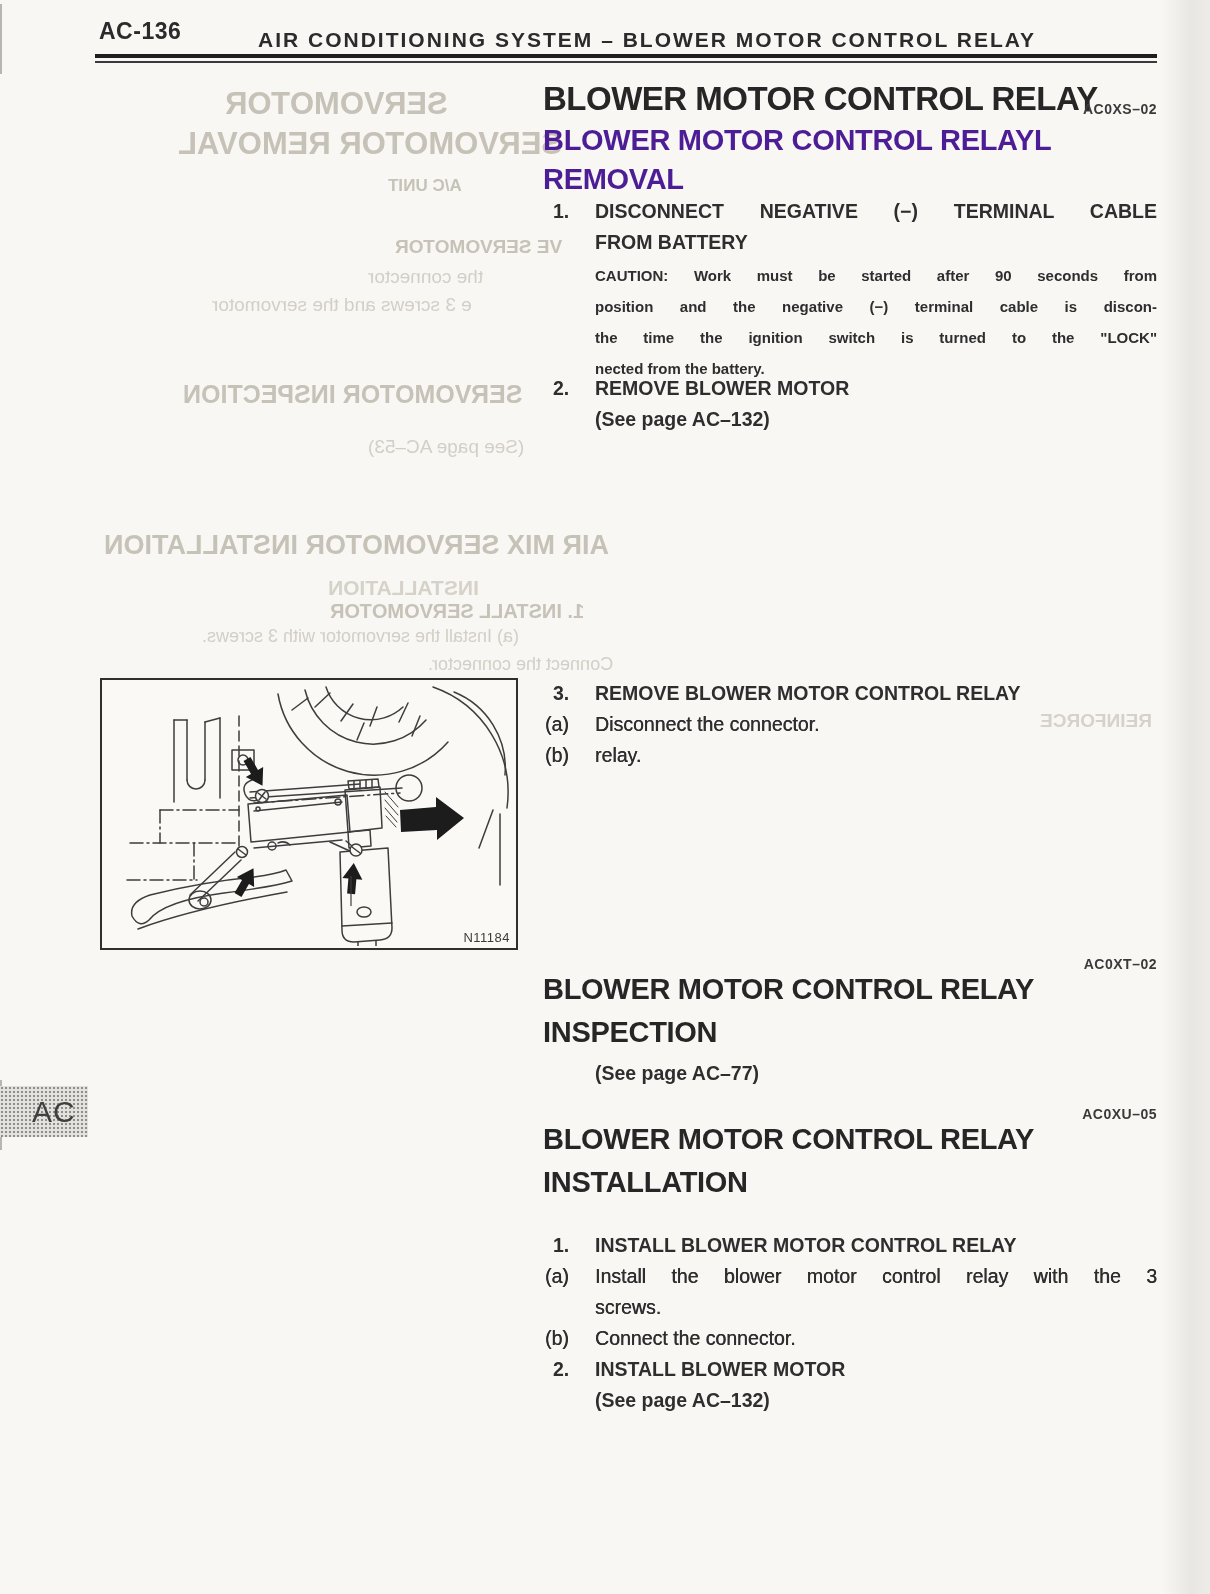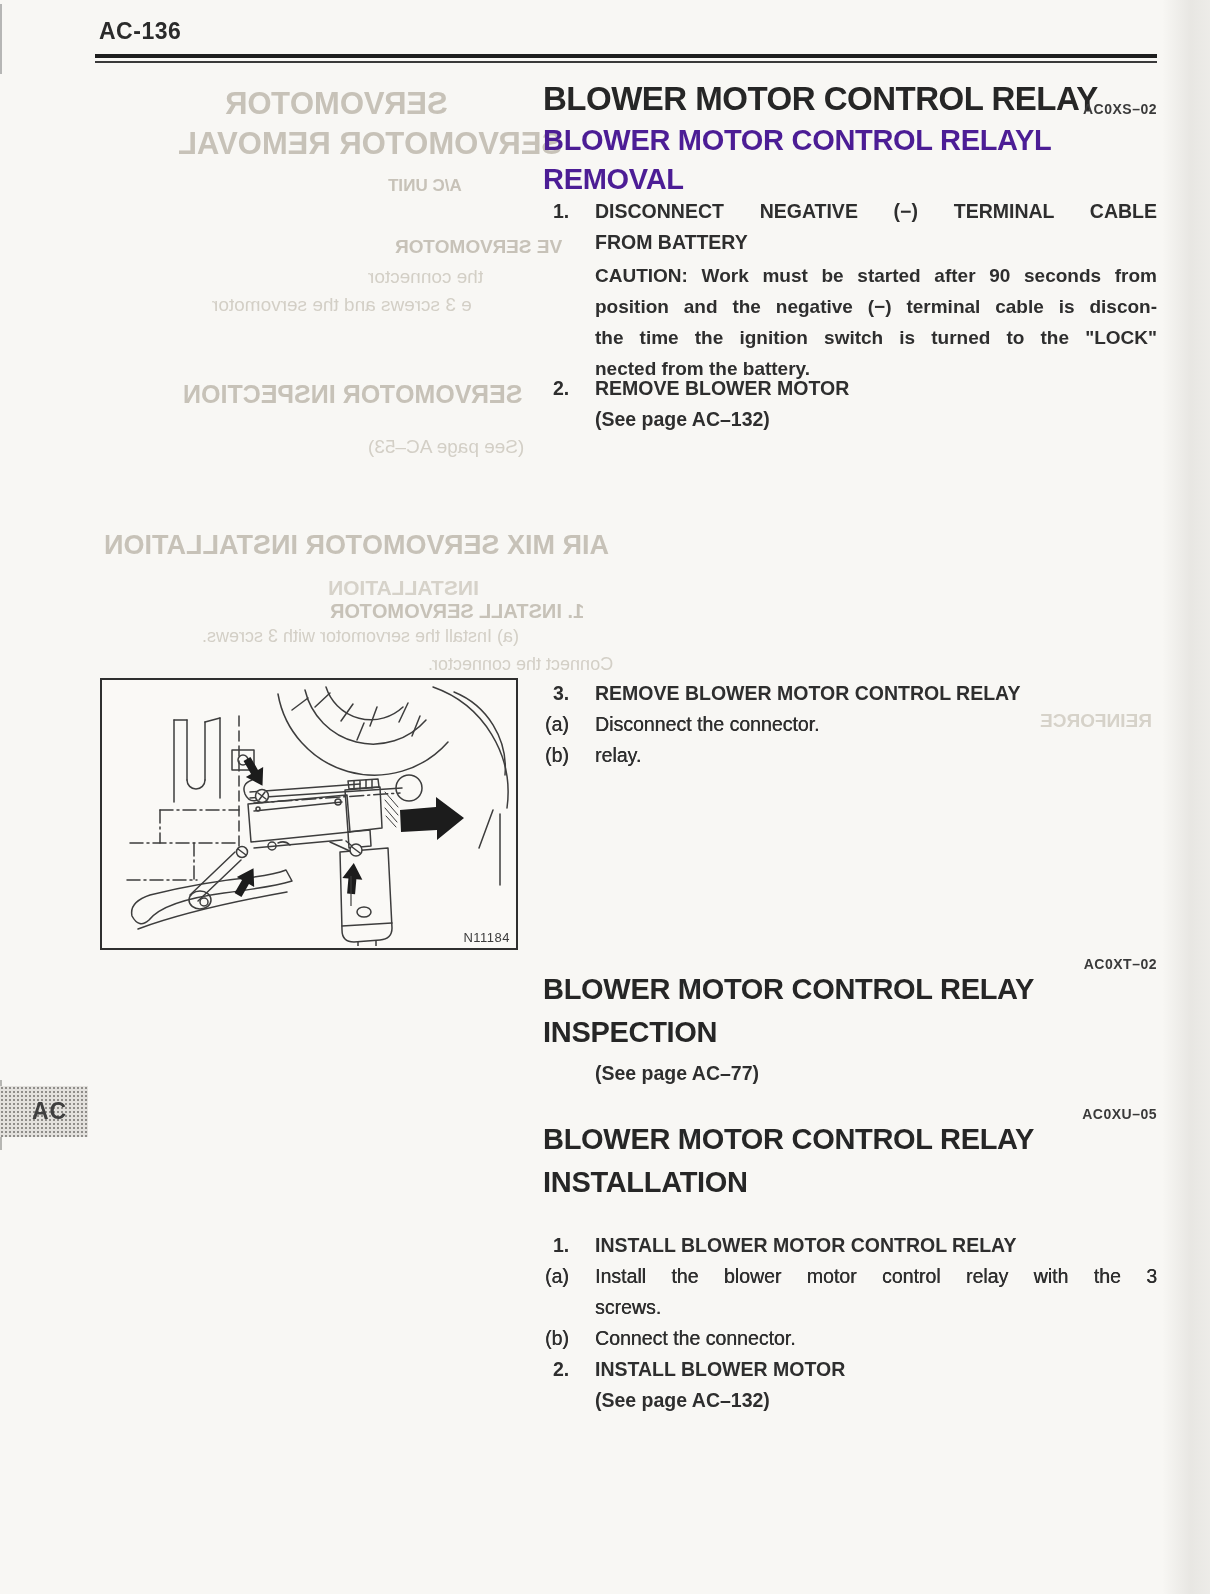--- a/index.html
+++ b/index.html
@@ -29,37 +29,37 @@
   .code{position:absolute;width:614px;left:543px;text-align:right;font-size:14px;font-weight:bold;letter-spacing:.5px;color:#3a3a3a;}
 
   
   .steps{position:absolute;left:543px;width:614px;}
   .step{position:absolute;width:614px;padding-left:52px;box-sizing:border-box;
         font-size:19.5px;line-height:31px;color:#2e2e2e;}
   .step .lbl{position:absolute;left:10px;top:0;}
   .step.sub .lbl{left:2px;}
   .bold{font-weight:bold;}
   .body-txt{text-shadow:.35px 0 0 currentColor;}
-  .caution{font-size:19px;font-weight:bold;}
+  .caution{font-size:15px;font-weight:bold;}
   .jline{text-align:justify;text-align-last:justify;}
   .seepage{font-weight:bold;}
 
   
   .figure{position:absolute;left:100px;top:678px;width:418px;height:272px;
     border:2.5px solid #2f2f2f;background:#faf9f6;box-sizing:border-box;}
   .figure svg{position:absolute;left:0;top:0;}
   .fig-label{position:absolute;right:6px;bottom:3px;font-size:13px;color:#3c3c3c;letter-spacing:.5px;text-align:right;}
 
   
   .side-tab{position:absolute;left:0;top:1086px;width:88px;height:51px;
     background-color:#e3e1dd;
     background-image:radial-gradient(circle,#8f8d89 1.1px,rgba(0,0,0,0) 1.4px);
     background-size:4px 4px;
     display:flex;align-items:center;}
-  .side-tab span{margin-left:32px;font-size:23px;font-weight:bold;color:#3f3f3f;letter-spacing:1px;}
+  .side-tab span{margin-left:32px;font-size:30px;font-weight:normal;color:#3f3f3f;letter-spacing:1px;}
 
   
   .ghost{position:absolute;transform:scaleX(-1);white-space:nowrap;
     color:#c7c2b8;filter:blur(.4px);font-weight:bold;}
   .ghost.light{color:#d3cfc6;font-weight:normal;}
   .g0{left:225px;top:86px;font-size:31px;}
   .g1{left:178px;top:126px;font-size:31px;}
   .g2{left:388px;top:176px;font-size:17px;}
   .g3{left:395px;top:236px;font-size:19px;}
   .g4{left:368px;top:266px;font-size:19px;}
@@ -91,20 +91,21 @@
   <div class="ghost g6">SERVOMOTOR INSPECTION</div>
   <div class="ghost light g7">(See page AC–53)</div>
   <div class="ghost g8">AIR MIX SERVOMOTOR INSTALLATION</div>
   <div class="ghost g9">INSTALLATION</div>
   <div class="ghost g10">1.  INSTALL SERVOMOTOR</div>
   <div class="ghost light g11">(a)  Install the servomotor with 3 screws.</div>
   <div class="ghost light g12">Connect the connector.</div>
   <div class="ghost g13">REINFORCE</div>
 
   <div class="pagenum">AC-136</div>
+  <div class="htitle">AIR CONDITIONING SYSTEM – BLOWER MOTOR CONTROL RELAY</div>
   <div class="rule1"></div>
   <div class="rule2"></div>
 
   <div class="title-block">
     <div class="t1">BLOWER MOTOR CONTROL RELAY</div>
     <div class="t2" style="margin-top:2px">BLOWER MOTOR CONTROL RELAYL</div>
     <div class="t2">REMOVAL</div>
   </div>
   <div class="code" style="top:101px">AC0XS–02</div>
 

